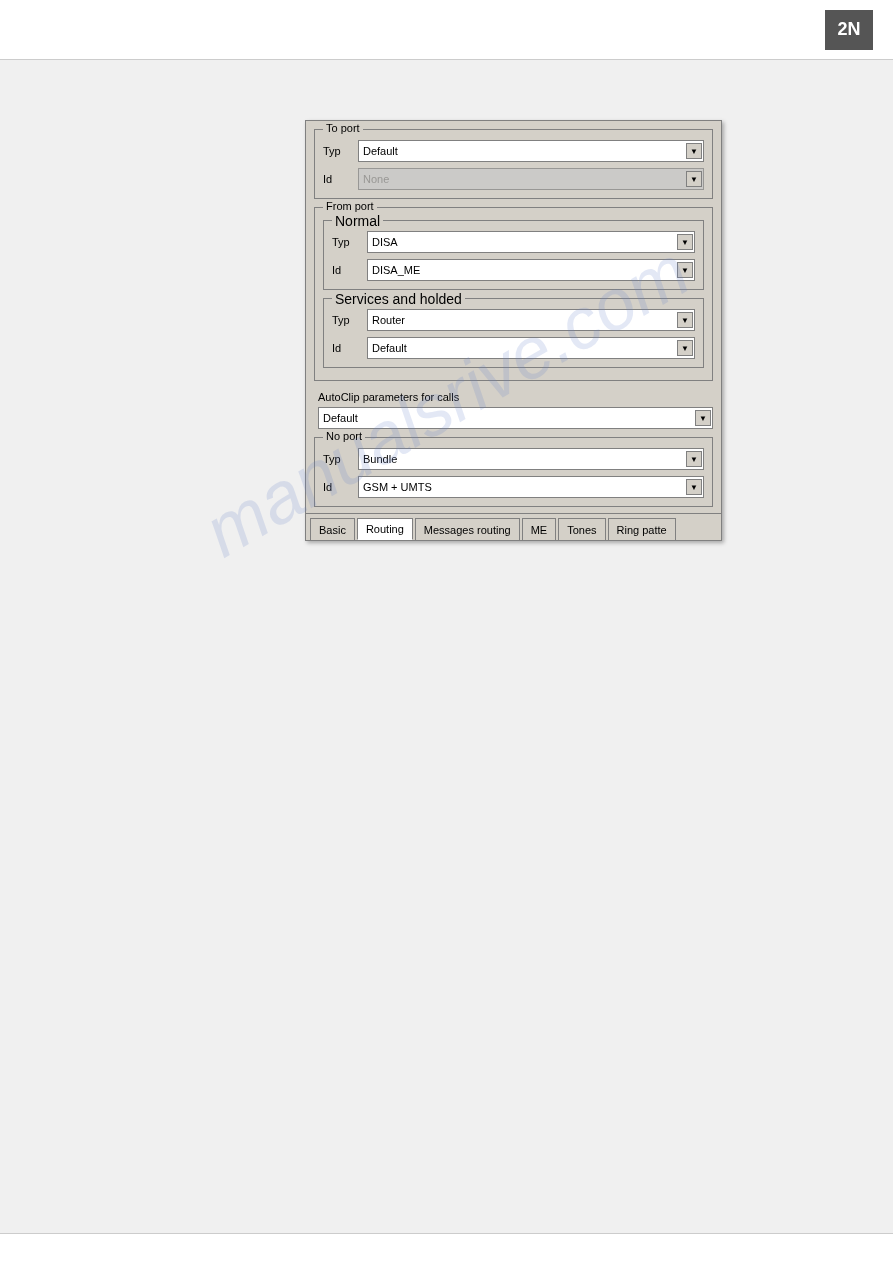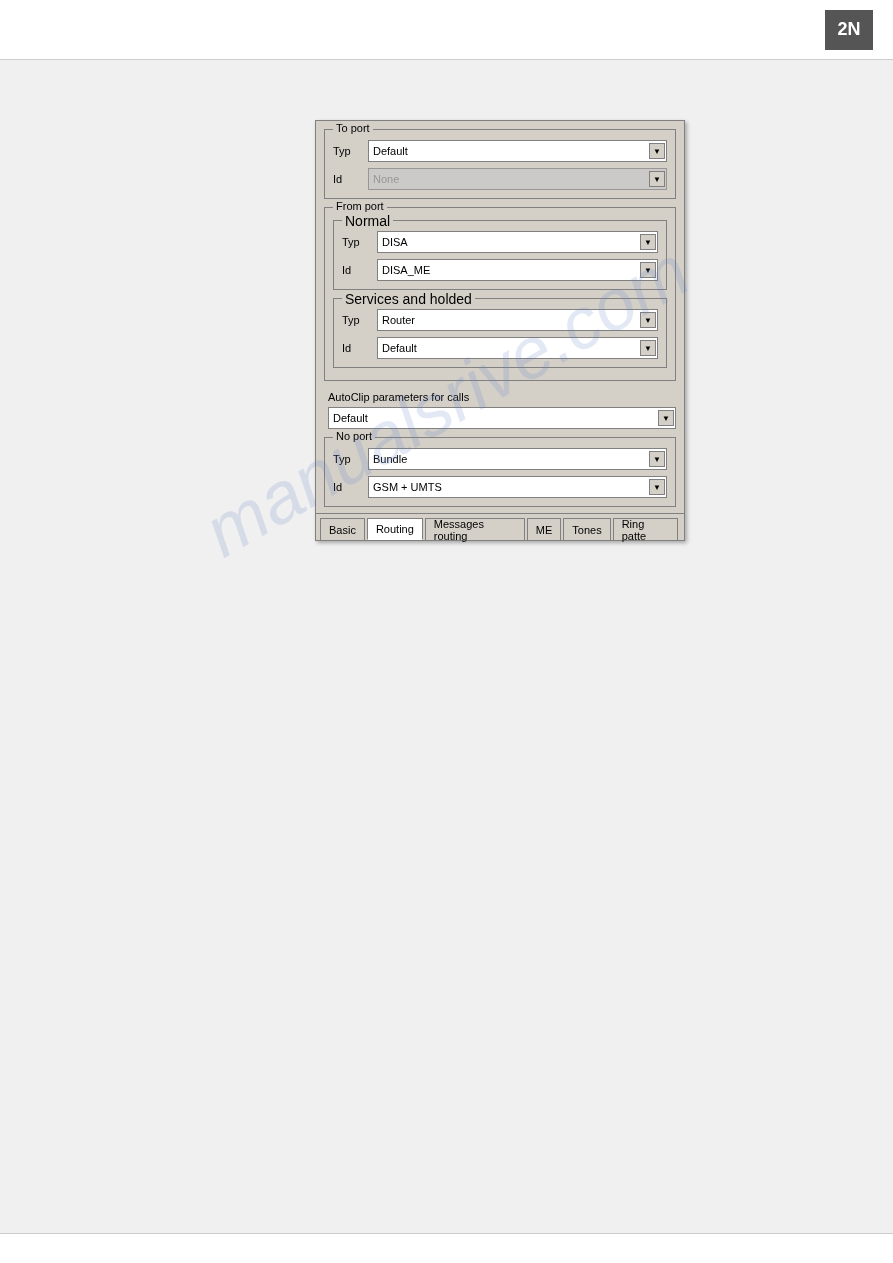--- a/index.html
+++ b/index.html
@@ -64,22 +64,22 @@
       left: 0;
       right: 0;
       bottom: 30px;
       background: #f0f0f0;
     }
 
     
     .dialog-panel {
       position: absolute;
       top: 60px;
-      left: 315px;
-      width: 370px;
+      left: 305px;
+      width: 417px;
       background: #d4d0c8;
       border: 1px solid #808080;
       box-shadow: 2px 2px 4px rgba(0,0,0,0.3);
     }
 
     
     .fieldset-group {
       border: 1px solid #808080;
       margin: 8px 8px 6px 8px;
       padding: 4px 8px 8px 8px;

